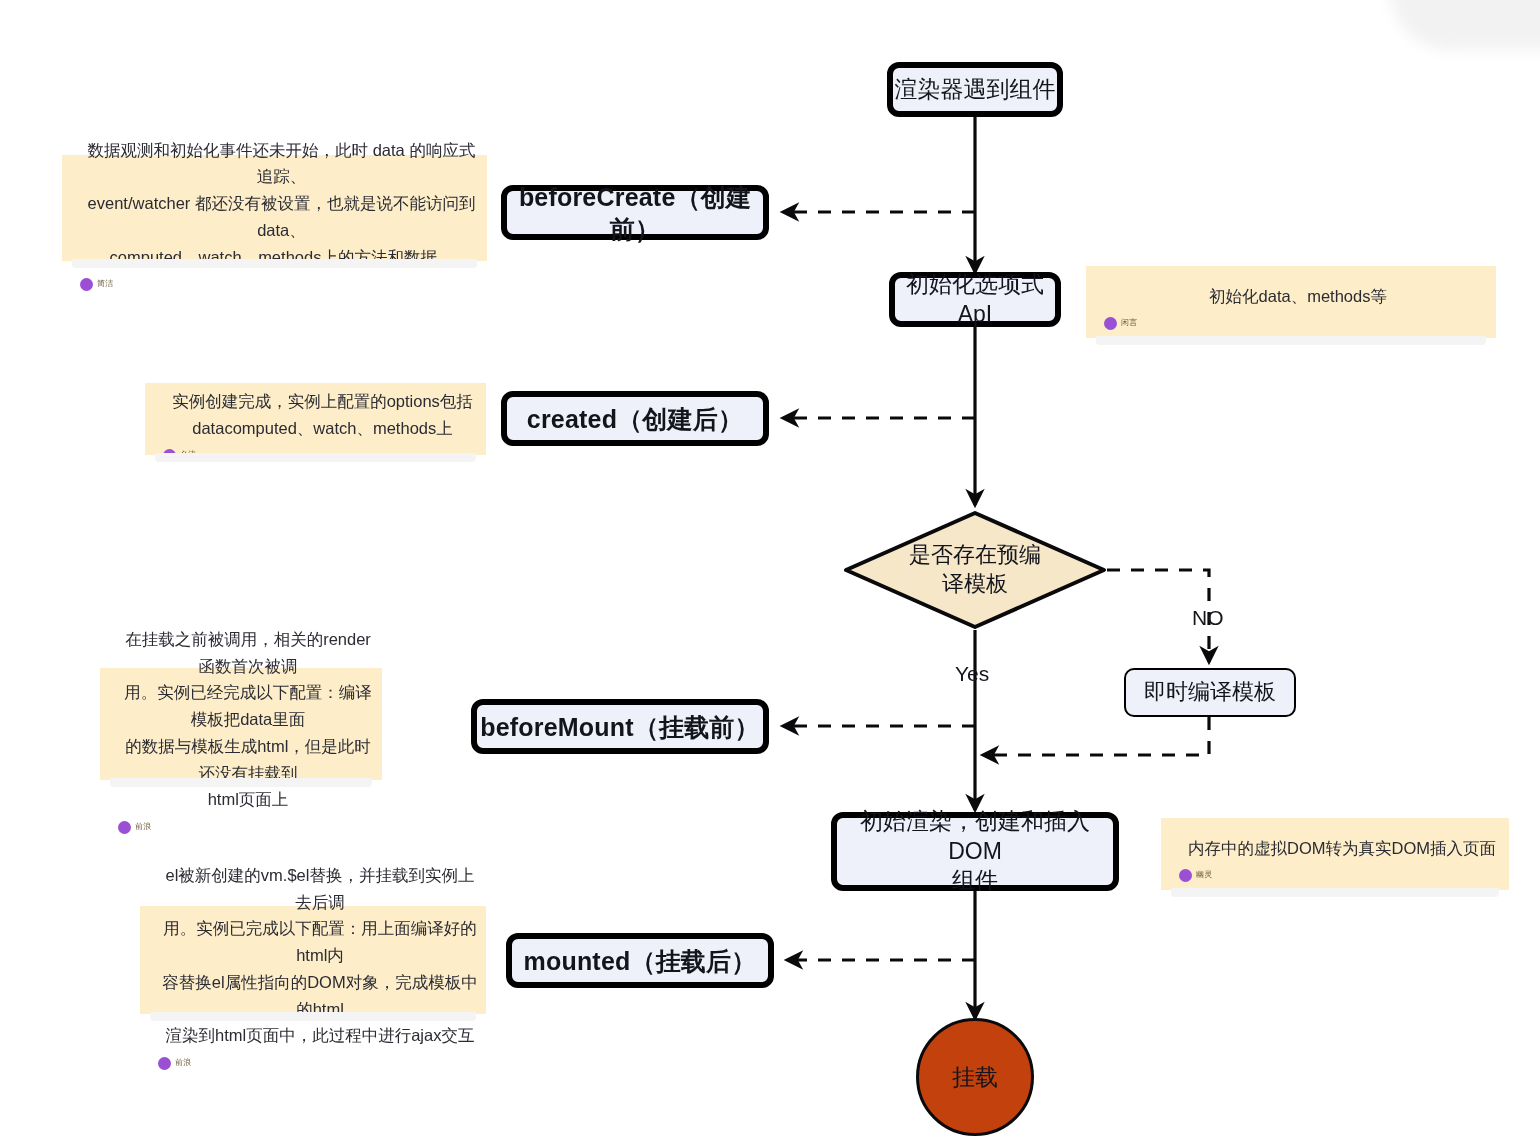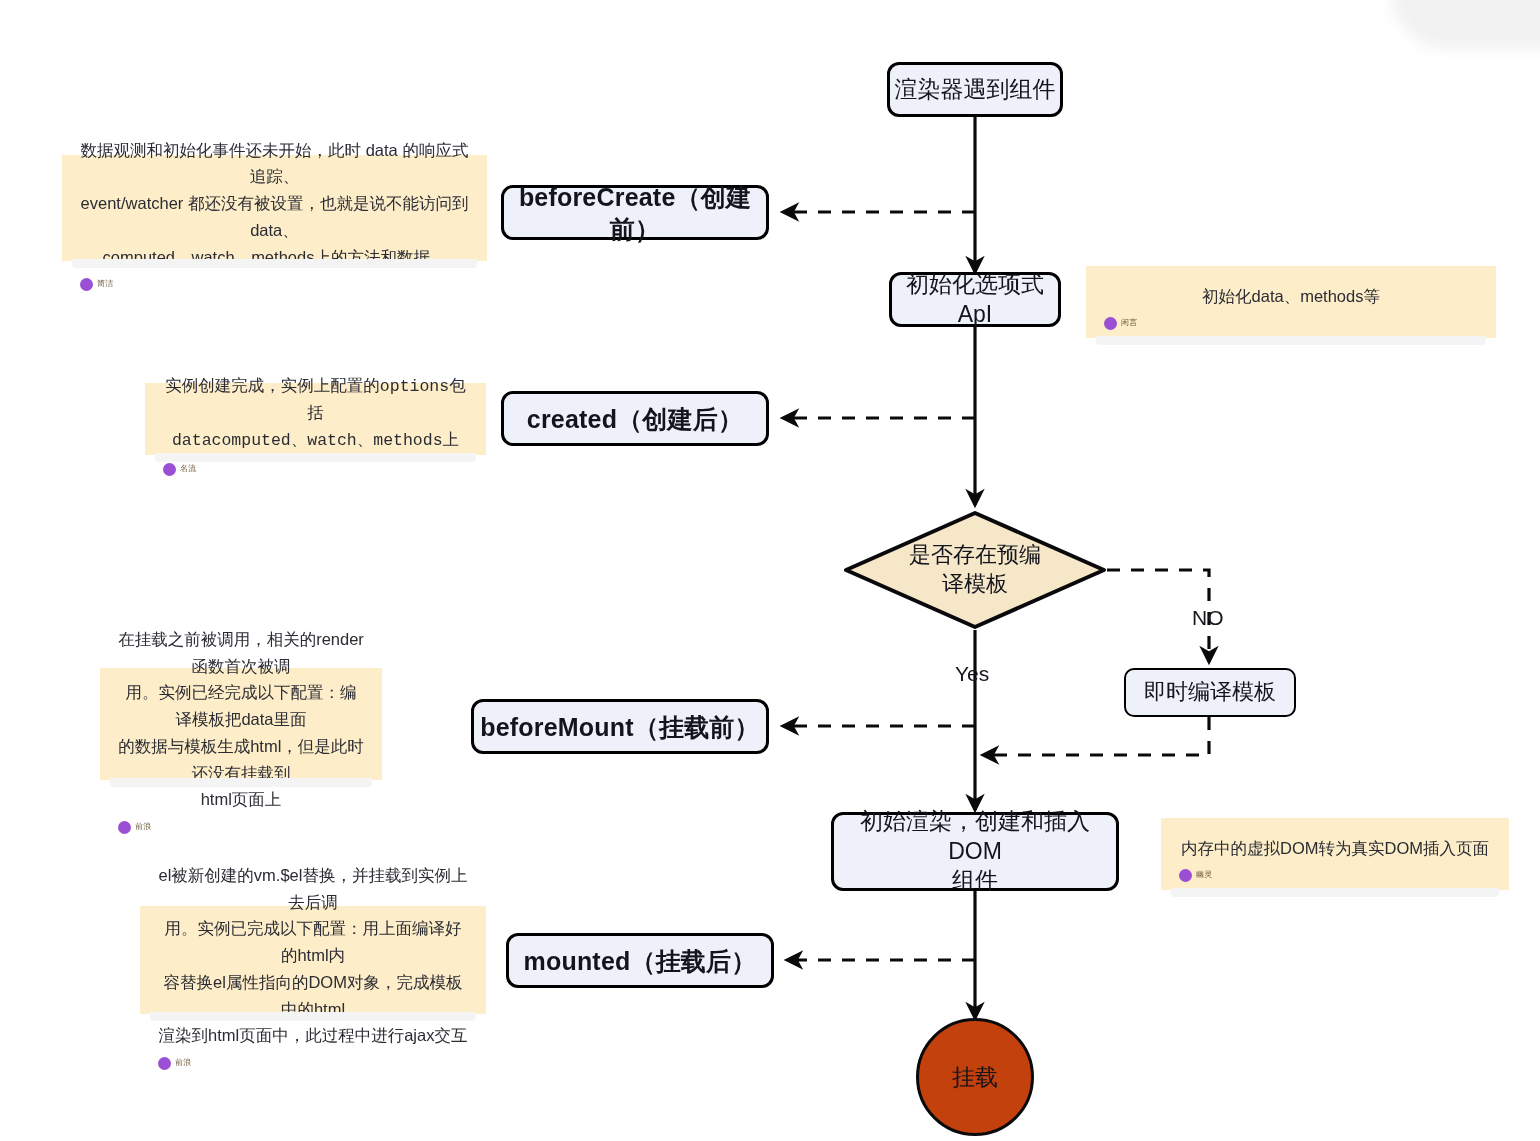--- a/index.html
+++ b/index.html
@@ -44,21 +44,21 @@
   
   .node {
     position: absolute;
     box-sizing: border-box;
     display: flex;
     align-items: center;
     justify-content: center;
     text-align: center;
     color: #13141c;
     background: #eef1fa;
-    border: 3px solid #000000;
+    border: 6px solid #000000;
     border-radius: 12px;
     line-height: 1.28;
     white-space: pre-line;
   }
   .node.plain {
     font-size: 23px;
     font-weight: 400;
   }
   .node.hook {
     font-size: 25px;
@@ -108,21 +108,21 @@
     justify-content: center;
     font-size: 23px;
     color: #13141c;
   }
 
   
   .note {
     position: absolute;
     box-sizing: border-box;
     background: #fdeec9;
-    padding: 16px 18px 4px 18px;
+    padding: 16px 4px 4px 18px;
     display: flex;
     flex-direction: column;
     justify-content: center;
   }
   .note-text {
     font-size: 16.5px;
     line-height: 1.62;
     color: #2b2b33;
     text-align: center;
     white-space: pre-line;
@@ -259,21 +259,21 @@
 
   <div class="note" style="left:1086px; top:266px; width:410px; height:72px;">
     <div class="note-text">初始化data、methods等</div>
     <div class="note-badge">
       <span class="avatar"></span>
       <span class="uname">闲言</span>
     </div>
     <div class="note-shadow"></div>
   </div>
 
-  <div class="note" style="left:145px; top:383px; width:341px; height:72px;font-family:Liberation Mono, monospace;">
+  <div class="note" style="left:145px; top:383px; width:341px; height:72px;">
     <div class="note-text">实例创建完成，实例上配置的options包括
 datacomputed、watch、methods上</div>
     <div class="note-badge">
       <span class="avatar"></span>
       <span class="uname">名流</span>
     </div>
     <div class="note-shadow"></div>
   </div>
 
   <div class="note" style="left:100px; top:668px; width:282px; height:112px;">

